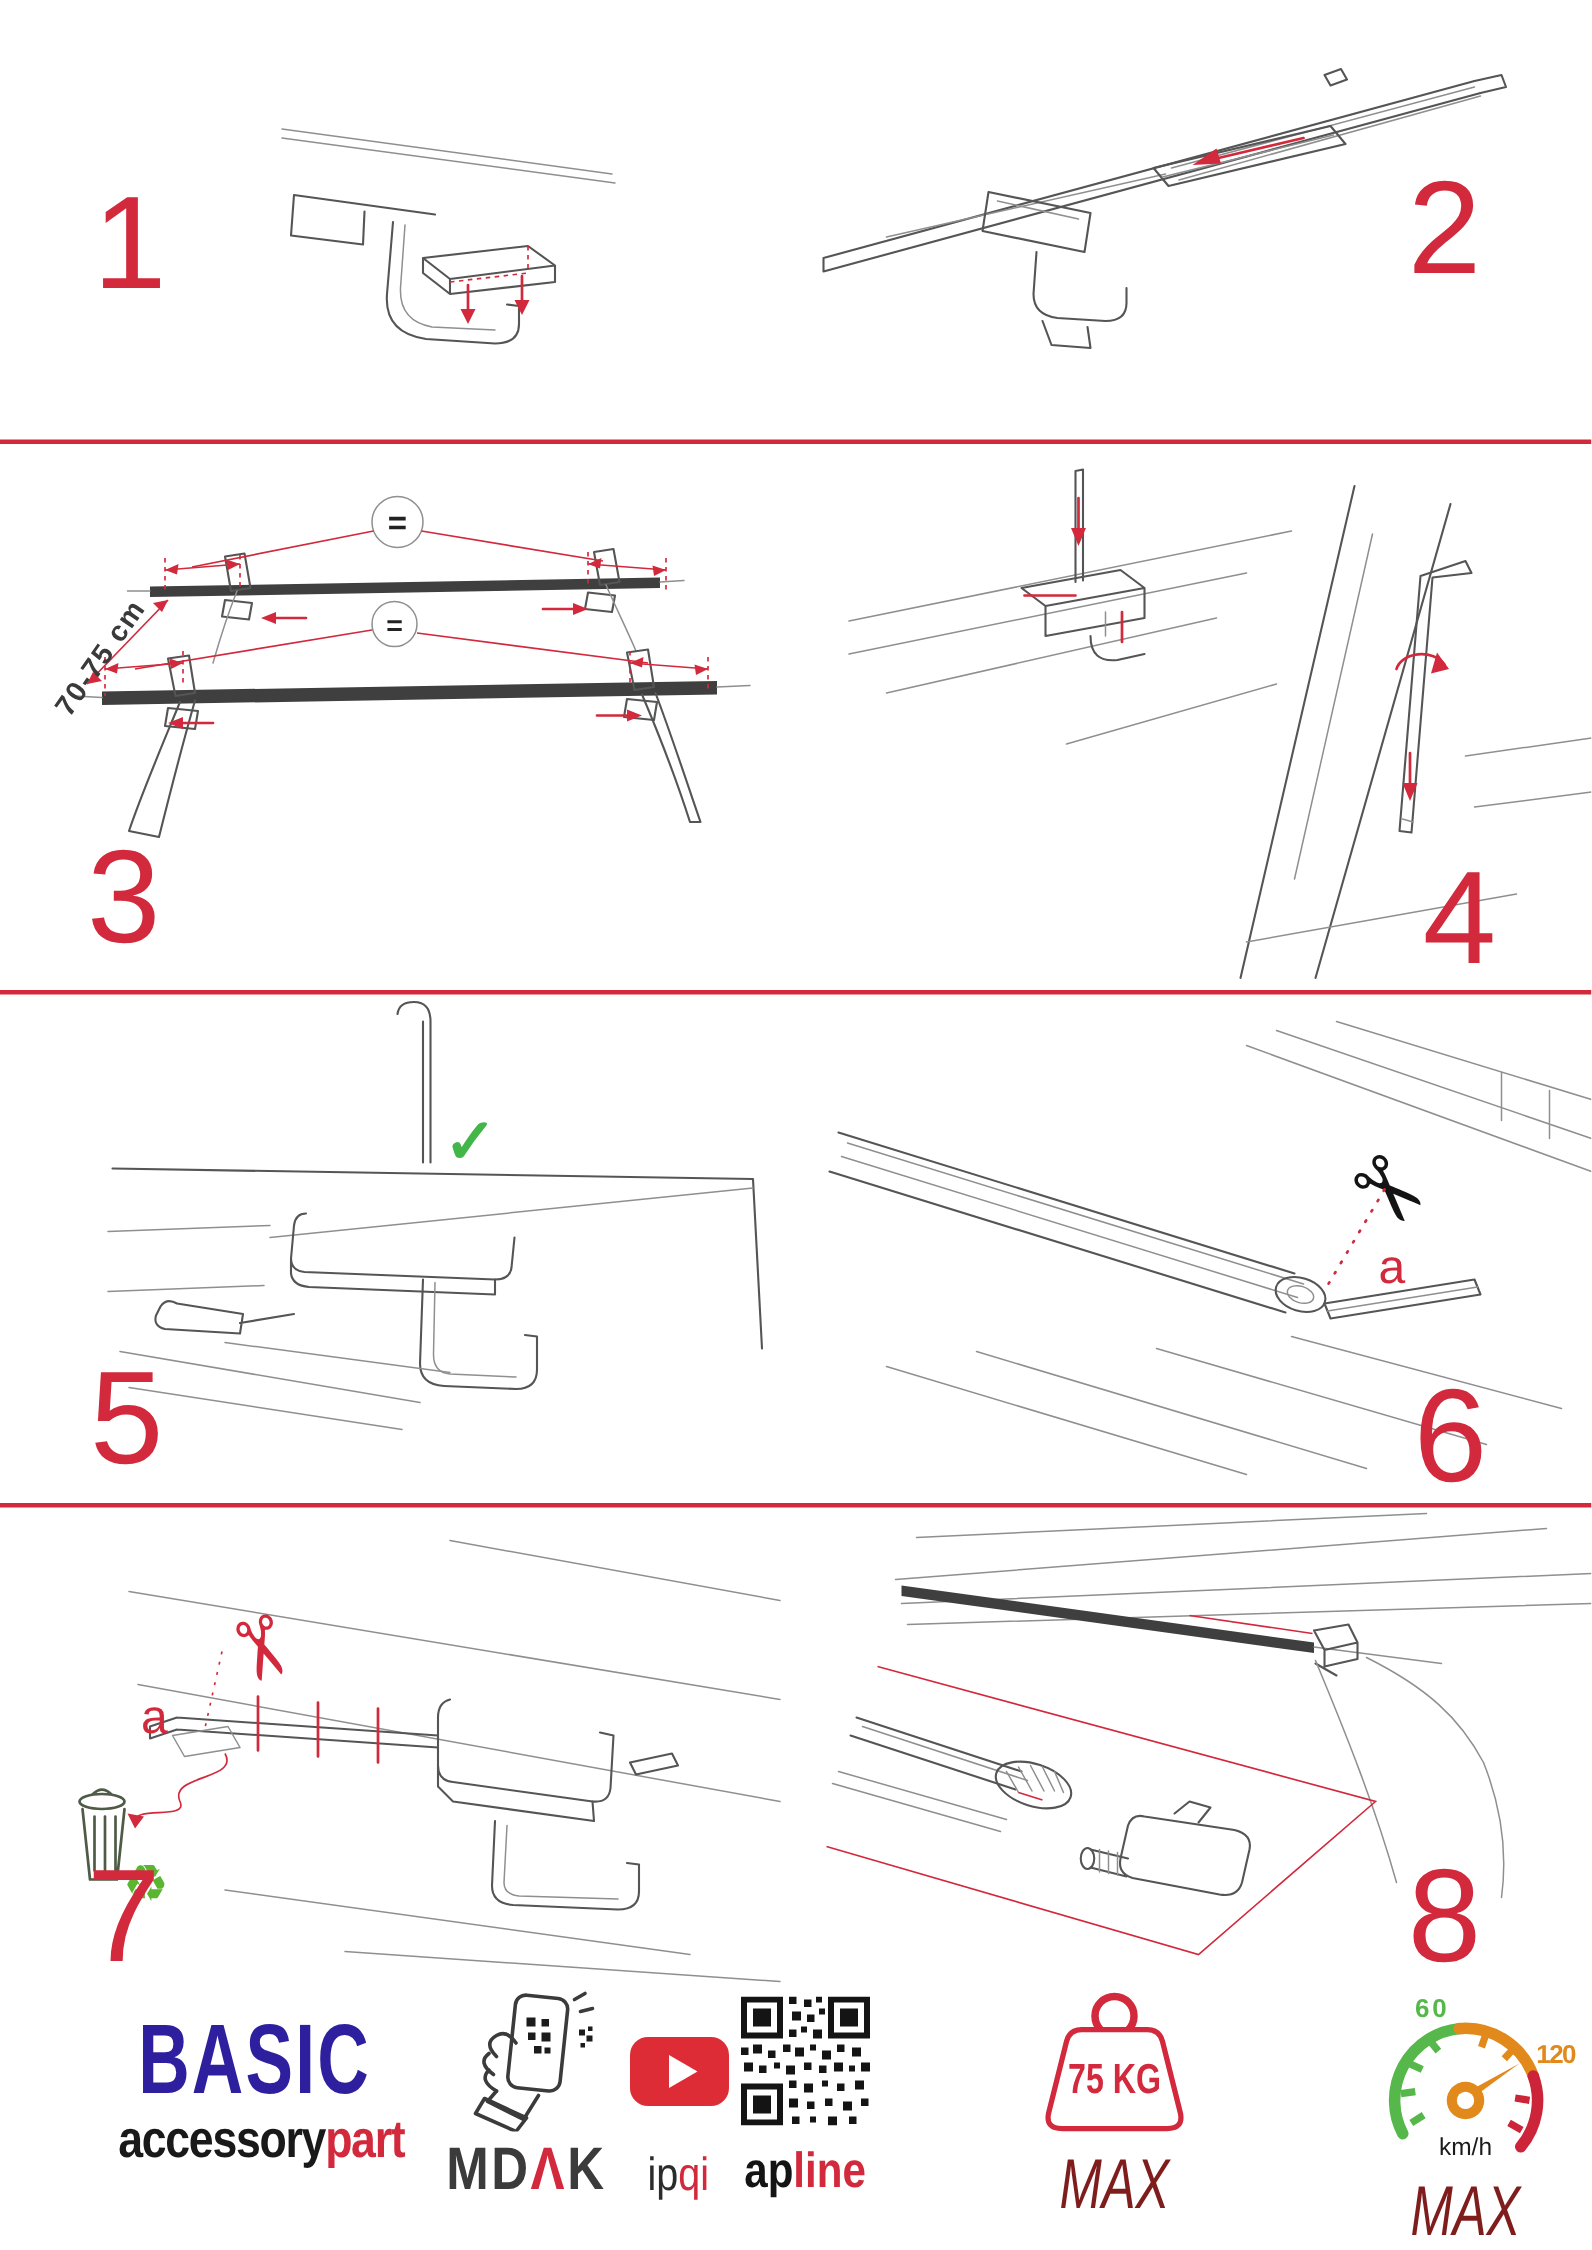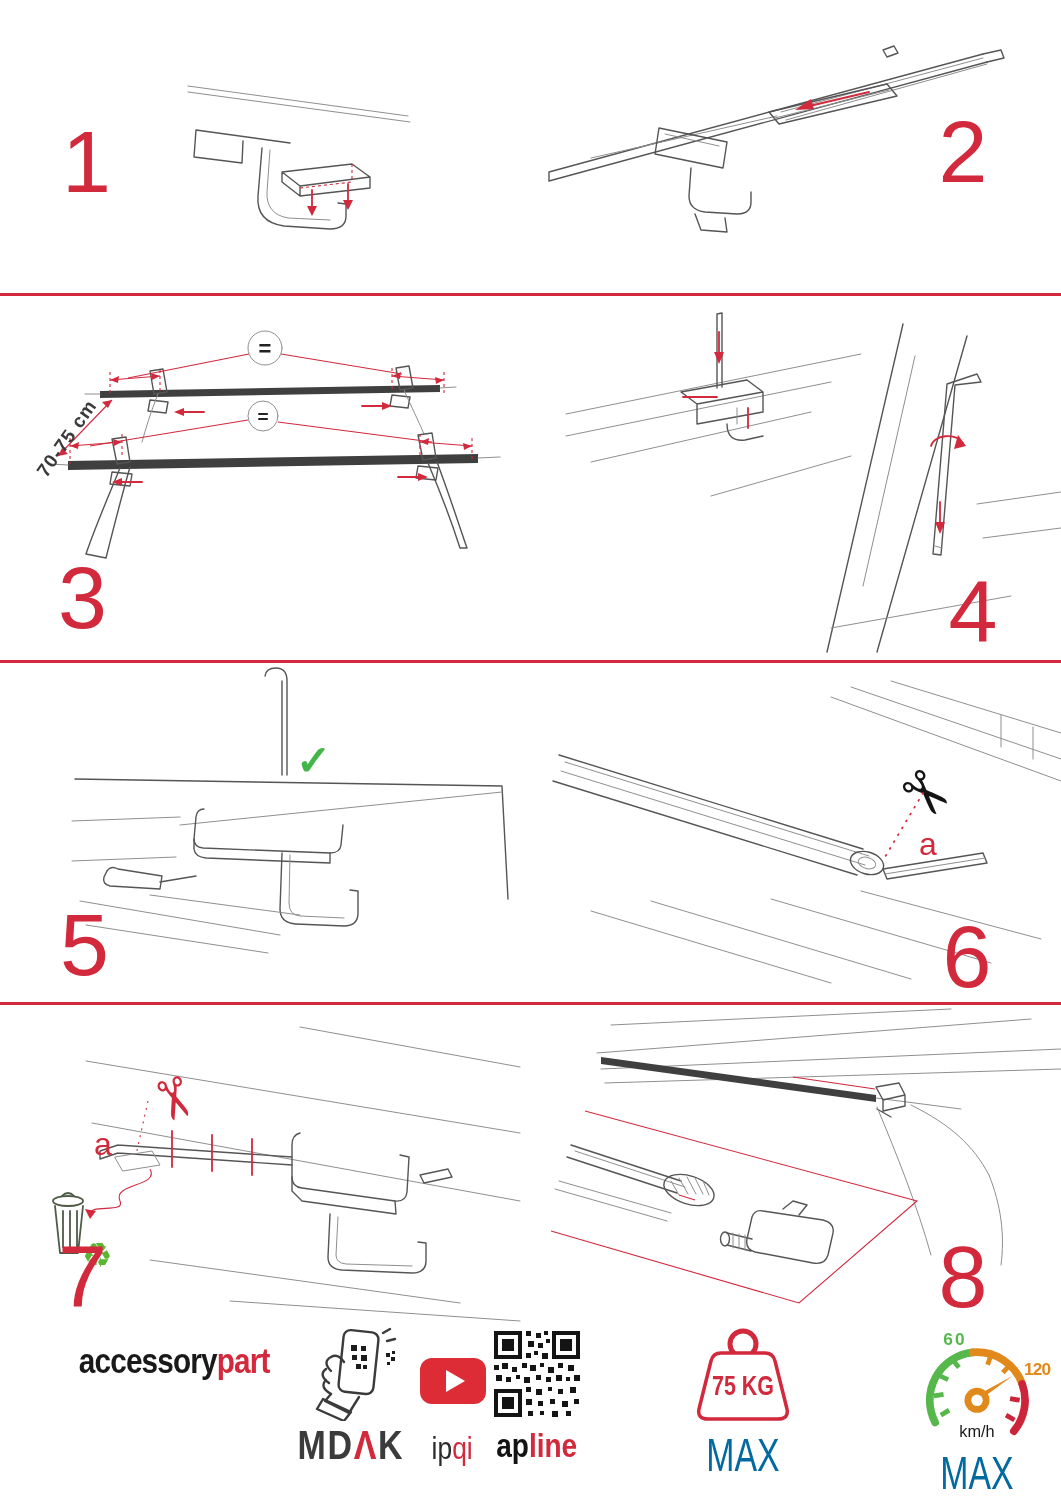--- a/index.html
+++ b/index.html
@@ -29,21 +29,21 @@
   .cond85 { display:inline-block; transform:scaleX(0.85); transform-origin:center; white-space:nowrap; }
   .basic { font-size:66px; font-weight:600; color:#2d1f9e; letter-spacing:2px; line-height:1; }
   .accpart { font-size:35px; font-weight:700; color:#191919; line-height:1; margin-top:4px; letter-spacing:-1px;}
   .accpart .pt { color:#d2293c; }
   .mdak { font-size:40px; font-weight:600; letter-spacing:2px; color:#3b3b3b; line-height:1; }
   .mdak .caret { color:#d2293c; }
   .ipqi { font-size:31px; font-weight:500; color:#2c2c2c; line-height:1; }
   .ipqi .qi { color:#d2293c; }
   .apline { font-size:33px; font-weight:600; color:#141414; line-height:1; letter-spacing:0px; }
   .apline .ln-red { color:#d2293c; }
-  .maxlbl { font-size:47px; font-weight:500; color:#0369a1; line-height:1; }
+  .maxlbl { font-size:47px; font-weight:500; color:#7f1d1d; line-height:1;font-style:italic; }
 </style>
 </head>
 <body>
 
 <div class="page">
 
   <div class="row row1">
     <div class="cell">
       <svg class="ill" width="530" height="293" viewBox="0 0 530 293">
         <path class="ln2" d="M188,86 L408,116 M188,92 L410,122"></path>
@@ -221,20 +221,21 @@
 
         <path class="redthin" d="M54,106 L386,196 L268,298 L20,226" stroke-width="1.6"></path>
       </svg>
       <div class="stepnum" style="left:408px; top:238px;">8</div>
     </div>
   </div>
 
   <div class="footer">
 
     <div class="fblock" style="left:62px; top:14px; width:210px;">
+      <div class="basic"><span class="cond">BASIC</span></div>
       <div class="accpart"><span class="cond85"><span>accessory</span><span class="pt">part</span></span></div>
     </div>
 
     <div class="fblock" style="left:288px; top:0px; width:125px;">
       <svg width="100" height="96" viewBox="0 0 100 96">
         <g stroke="#3b3b3b" stroke-width="2.4" fill="none" stroke-linecap="round" stroke-linejoin="round">
           <rect x="40" y="6" width="35" height="62" rx="7" transform="rotate(6 57 37)"></rect>
           <path d="M82,8 l7,-4 M86,16 l8,-2"></path>
           <path d="M30,46 q-9,-9 0,-14 q7,-4 13,5 M28,58 q-11,-8 -3,-14 M30,69 q-12,-7 -5,-14"></path>
           <path d="M30,69 L24,76 L48,88 L58,72"></path>

